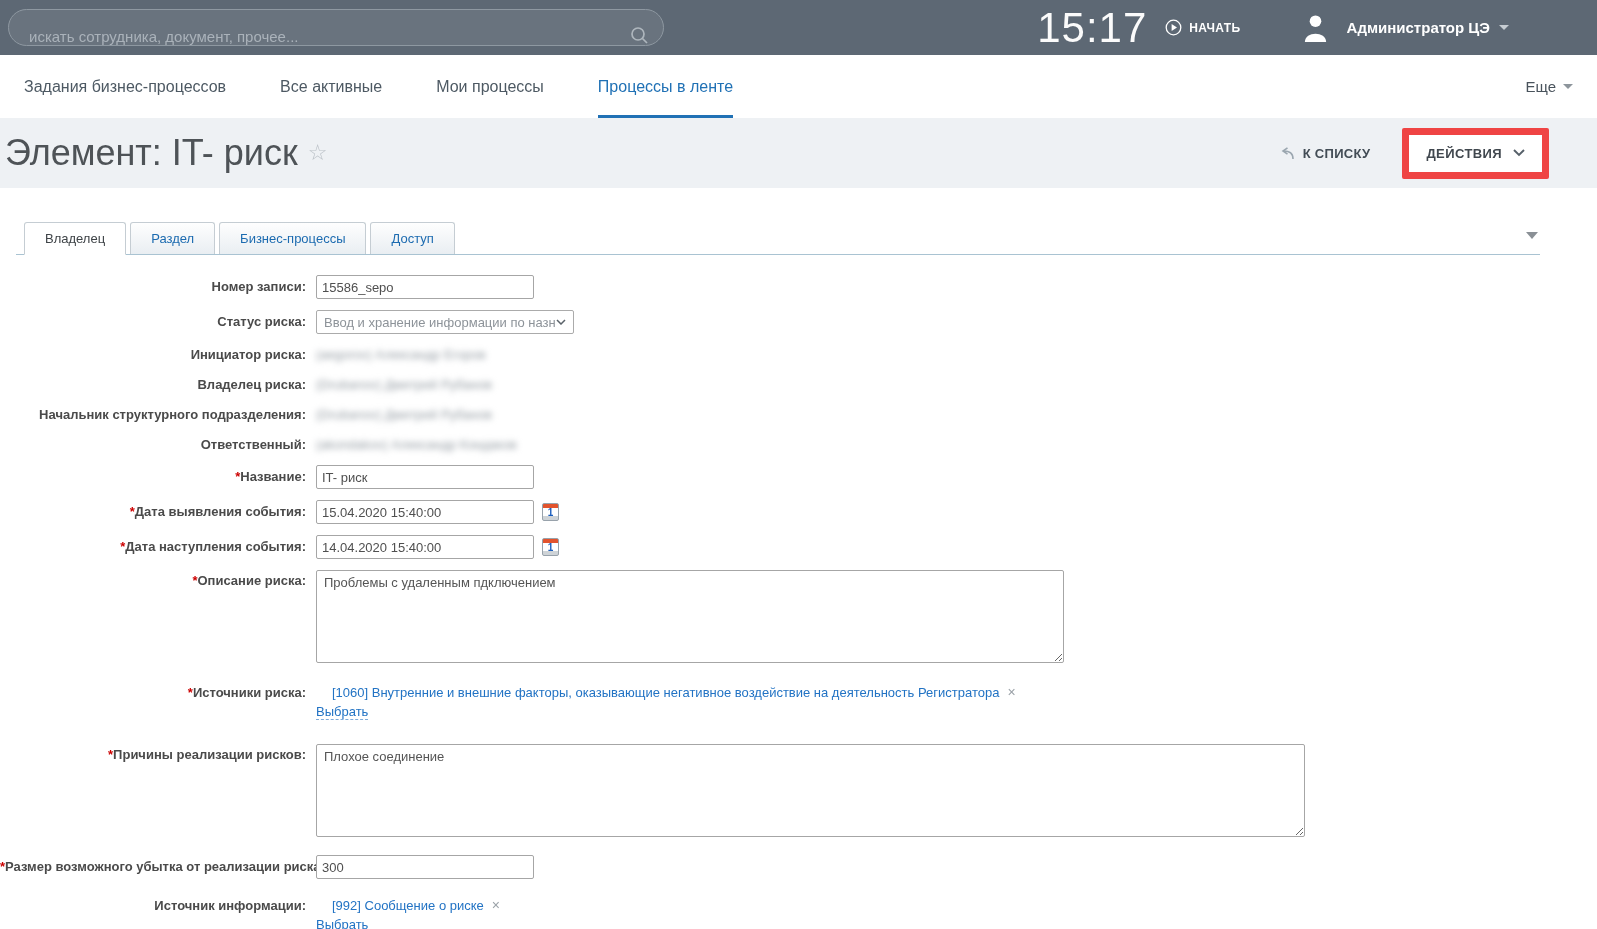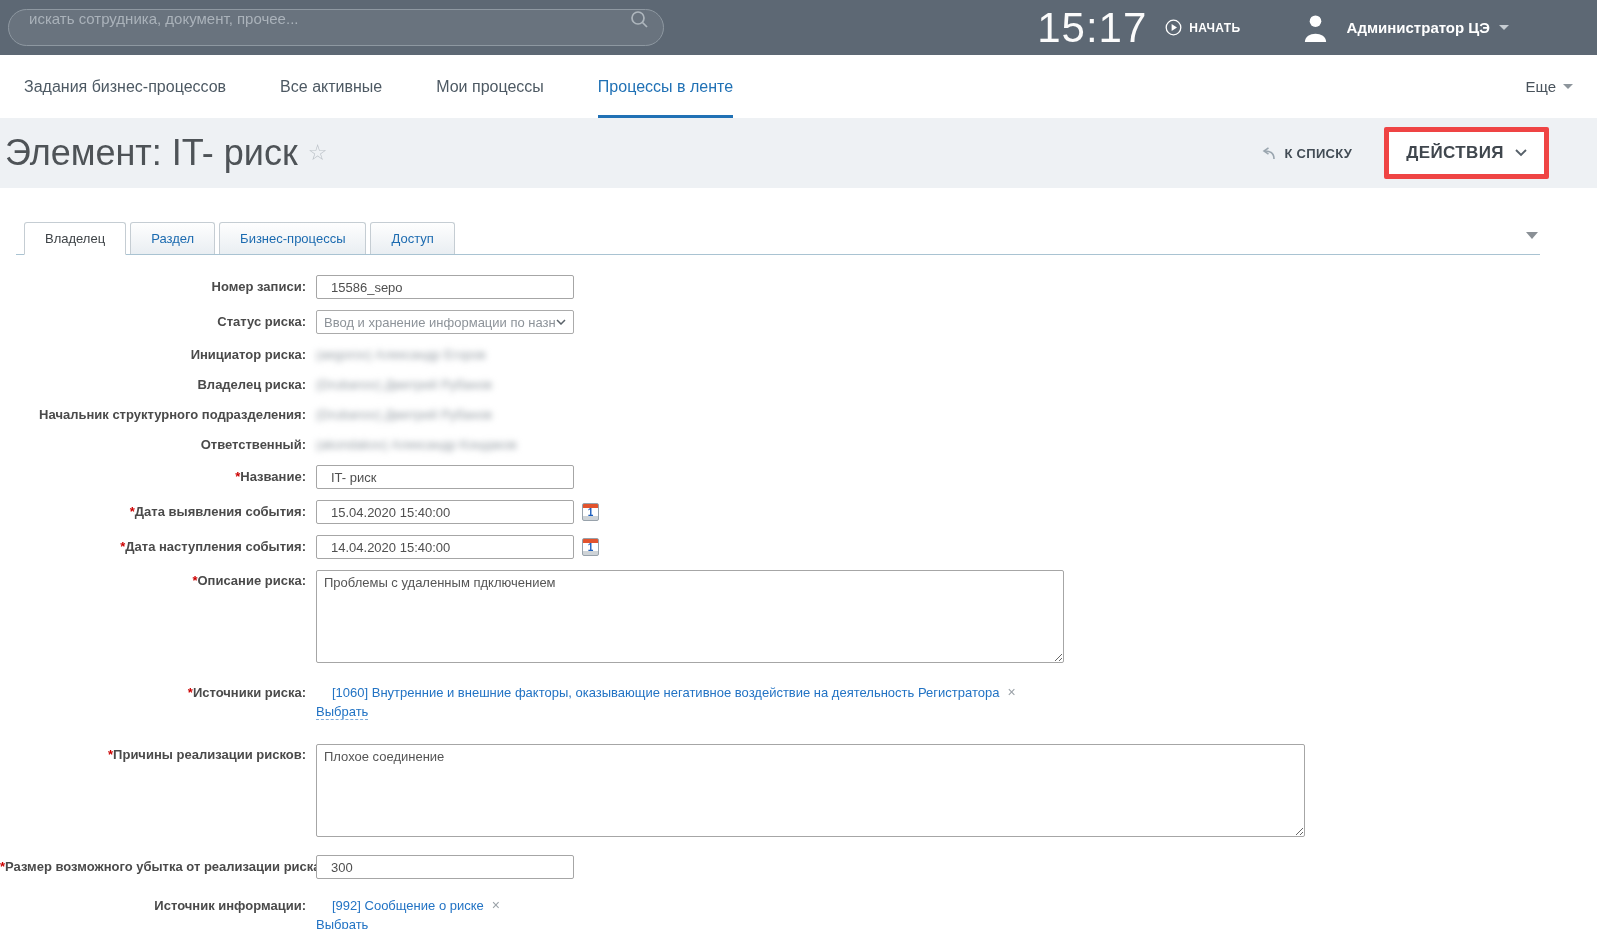--- a/index.html
+++ b/index.html
@@ -13,21 +13,21 @@
   
   .topbar {
     height:55px; background:#5d6874;
     display:flex; align-items:center;
     padding:0 88px 0 8px;
   }
   .search-pill {
     width:656px; height:37px;
     border:1px solid #8e98a1; border-radius:19px;
     background:rgba(255,255,255,.08);
-    display:flex; align-items:flex-start;
+    display:flex; align-items:flex-end;
     padding:0 14px 0 20px;
     gap:14px;
   }
   .search-pill input {
     flex:1; background:transparent; border:none; outline:none;
     color:#d9dde1; font-size:15px; font-family:inherit;
   }
   .search-pill input::placeholder { color:#aab2ba; }
   .clock { margin-left:auto; color:#fbfbfb; font-size:42px; font-weight:200; letter-spacing:1px; cursor:pointer; }
   .start-btn { display:flex; align-items:center; gap:7px; margin-left:18px; color:#fff; font-size:12px; font-weight:700; letter-spacing:.4px; cursor:pointer; }
@@ -40,36 +40,36 @@
   .nav-item { display:flex; align-items:center; margin-right:54px; font-size:16px; color:#4d5963; cursor:pointer; border-bottom:3px solid transparent; padding-top:3px; white-space:nowrap; }
   .nav-item.active { color:#2071b5; border-bottom-color:#2071b5; }
   .nav-more { margin-left:auto; display:flex; align-items:center; gap:7px; font-size:15px; color:#49535c; cursor:pointer; }
   .nav-more .caret-down { border-top-color:#8d959c; }
 
   
   .titlebar { height:70px; background:#eef1f4; display:flex; align-items:center; padding:0 48px 0 5px; }
   .page-title { font-size:36px; color:#4e5357; font-weight:400; }
   .fav-star { font-size:22px; color:#bcc2c8; margin-left:10px; cursor:pointer; line-height:1; }
   .back-link { margin-left:auto; display:flex; align-items:center; gap:8px; font-size:13px; font-weight:700; color:#424c55; letter-spacing:.3px; cursor:pointer; }
-  .actions-btn { margin-left:32px; display:flex; align-items:center; gap:11px; background:#fff; border:5px solid #ef4444; border-radius:2px; padding:11px 17px; font-size:17px; font-weight:700; color:#40474e; letter-spacing:.4px; cursor:pointer; }
+  .actions-btn { margin-left:32px; display:flex; align-items:center; gap:11px; background:#fff; border:7px solid #ef4444; border-radius:2px; padding:11px 17px; font-size:13px; font-weight:700; color:#40474e; letter-spacing:.4px; cursor:pointer; }
 
   
   .content { padding-top:34px; background:#fff; }
   .tabstrip { margin:0 57px 0 16px; padding-left:8px; border-bottom:1px solid #a9c3d2; display:flex; align-items:flex-end; height:33px; position:relative; }
   .tab { display:flex; align-items:center; height:32px; padding:0 20px; margin-right:4px; border:1px solid #c5cdd3; border-bottom:none; border-radius:3px 3px 0 0; background:linear-gradient(#fefefe,#e9eef2); color:#1c6bb0; font-size:13px; cursor:pointer; white-space:nowrap; }
   .tab.active { height:33px; margin-bottom:-1px; background:#fff; border-bottom:1px solid #fff; color:#3e4347; z-index:2; }
   .strip-caret { position:absolute; right:2px; top:10px; width:0; height:0; border-left:6px solid transparent; border-right:6px solid transparent; border-top:7px solid #8a9096; cursor:pointer; }
 
   
   .form { margin-top:20px; }
   .frow { display:flex; margin-bottom:11px; }
   .lbl { width:316px; flex:0 0 316px; text-align:right; padding-right:10px; font-size:13px; font-weight:700; color:#4a4a4a; line-height:24px; white-space:nowrap; }
   .req { color:#cc0000; }
   .fld { display:flex; align-items:flex-start; }
-  input.txt { width:258px; height:24px; border:1px solid #a6a6a6; border-radius:2px; padding:0 14px; font:13px "Liberation Sans", sans-serif; color:#4f4f4f; background:#fff; }
+  input.txt { width:218px; height:24px; border:1px solid #a6a6a6; border-radius:2px; padding:0 5px; font:13px "Liberation Sans", sans-serif; color:#4f4f4f; background:#fff; }
 
   .frow.static { margin-bottom:10px; }
   .frow.static .lbl { line-height:20px; }
   .static-val { font-size:13px; color:#939ba2; line-height:20px; filter:blur(3px); user-select:none; }
 
   .select-mimic { width:258px; height:24px; border:1px solid #ababab; border-radius:2px; background:#fff; display:flex; align-items:center; padding:0 7px; cursor:pointer; }
   .select-mimic .sel-text { flex:1; font-size:13px; color:#8d9399; white-space:nowrap; overflow:hidden; }
 
   .date-wrap { display:flex; align-items:center; gap:8px; }
   .cal-btn { width:17px; height:18px; border:1px solid #98a2ab; border-radius:2px; position:relative; cursor:pointer;

